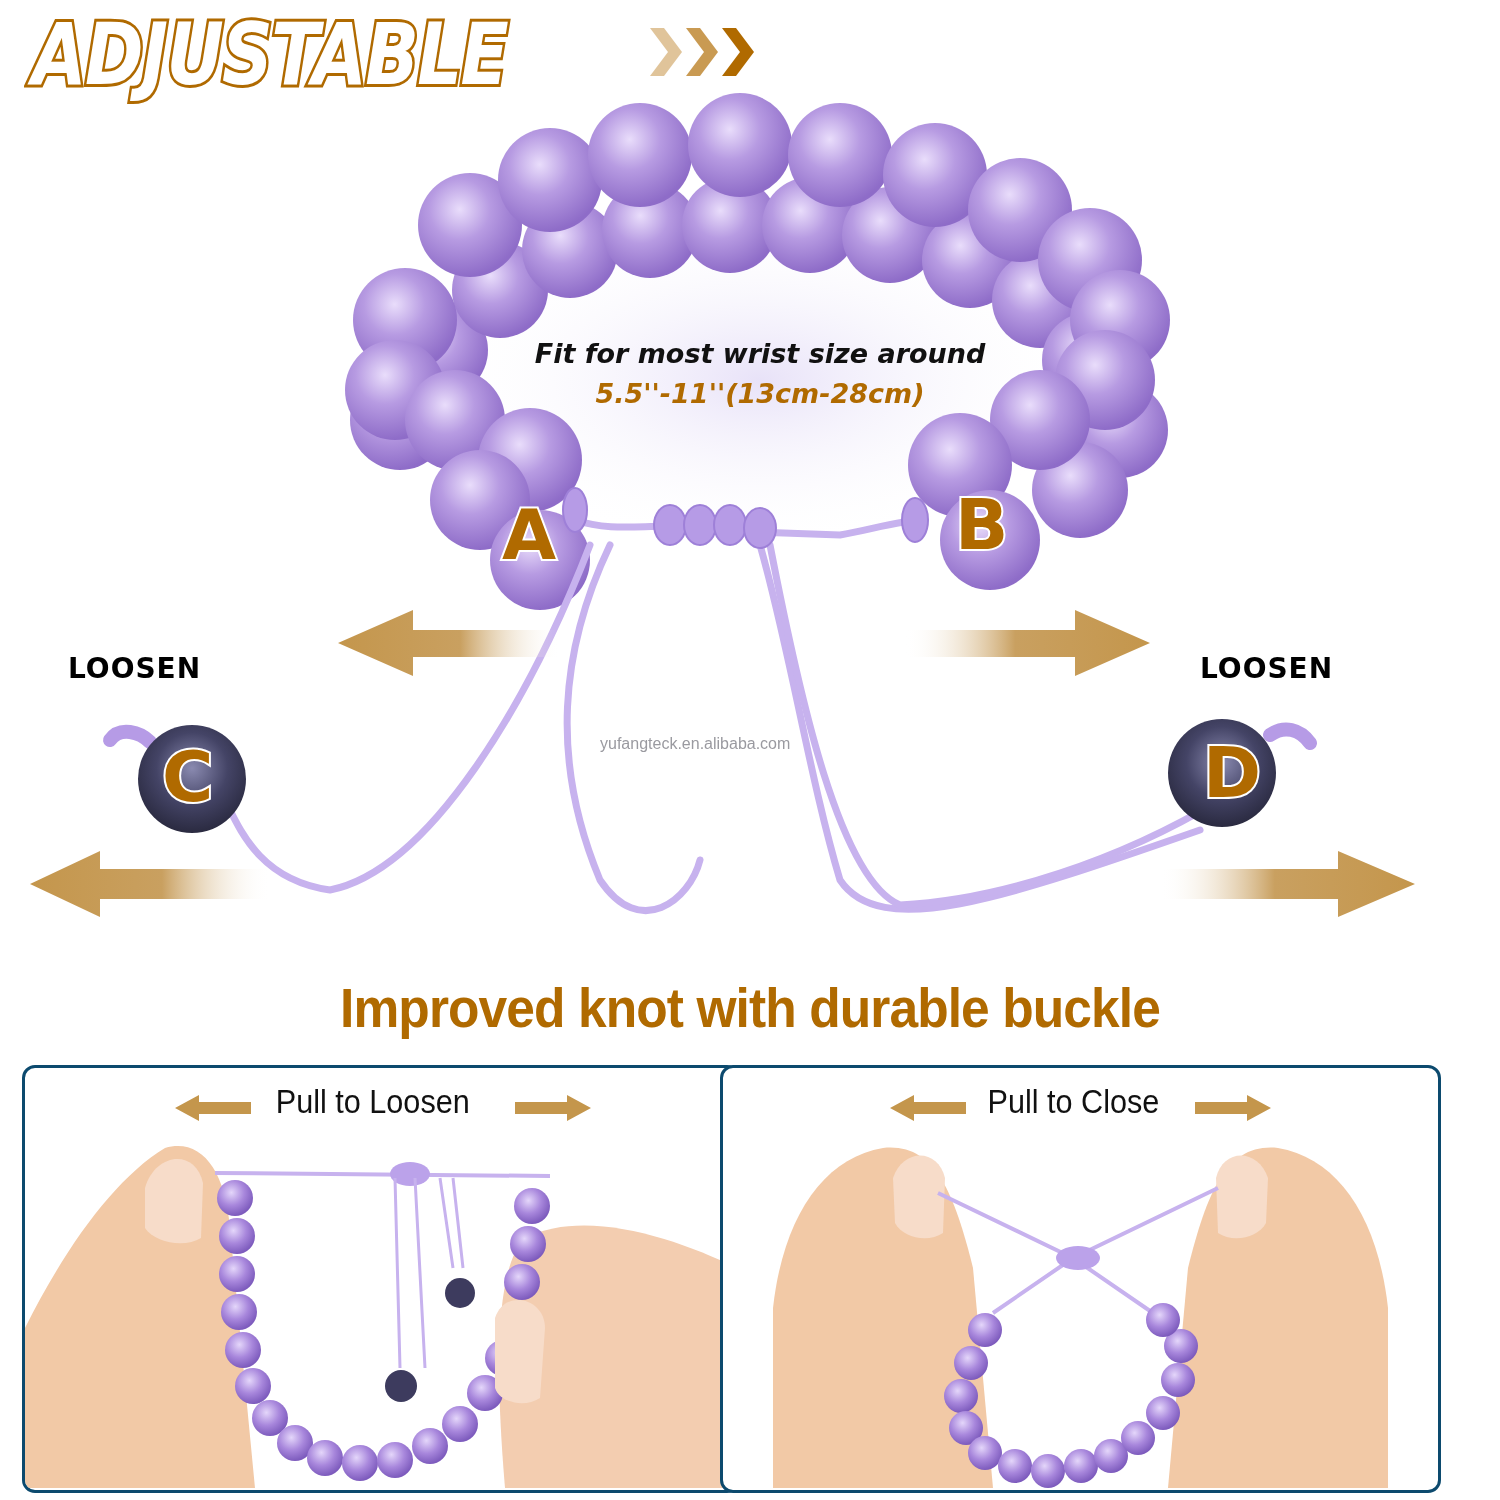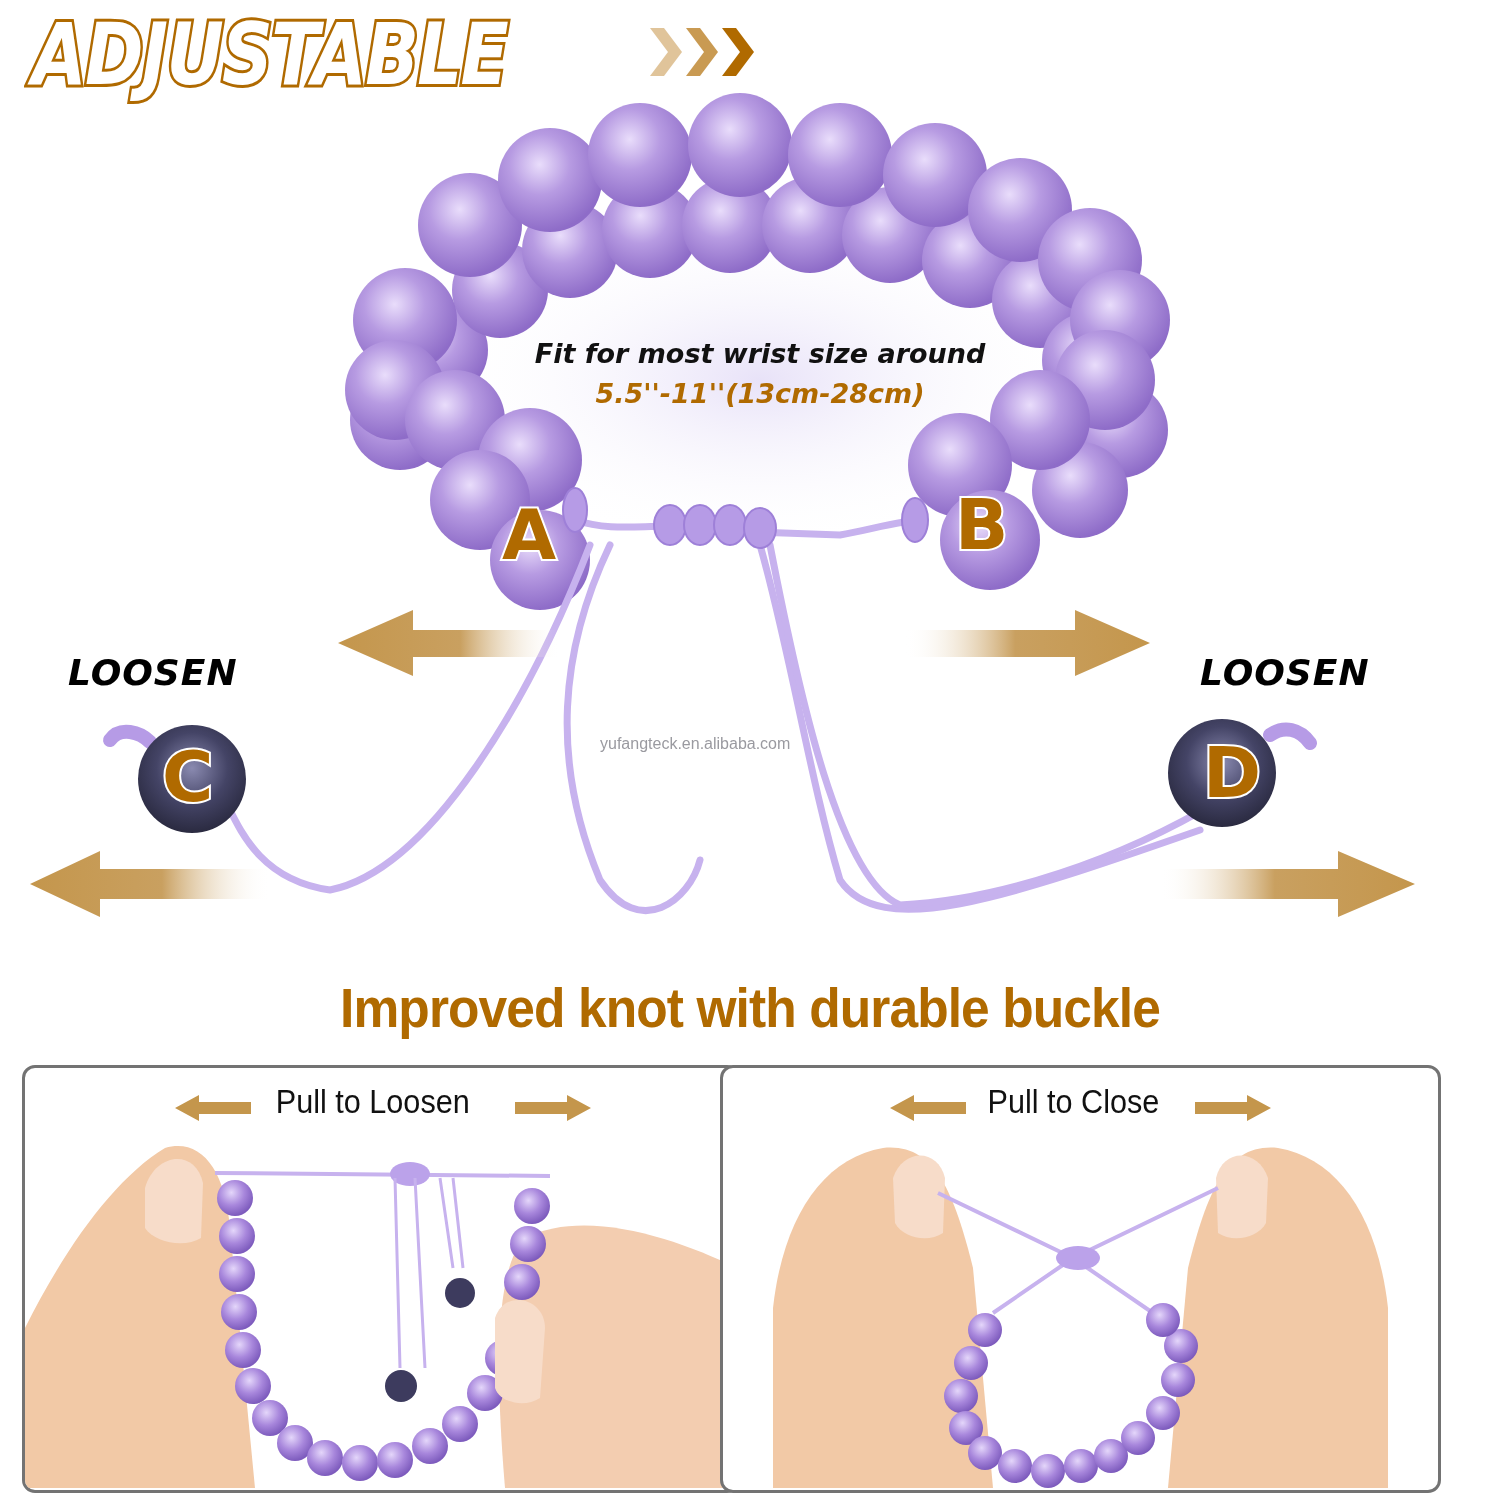--- a/index.html
+++ b/index.html
@@ -5,27 +5,27 @@
   html, body { margin:0; padding:0; background:#ffffff; }
   body { width:1500px; height:1500px; position:relative; overflow:hidden; font-family:"DejaVu Sans", sans-serif; }
   .abs { position:absolute; }
   .title {
     left:32px; top:4px; font-family:"DejaVu Sans", sans-serif; font-weight:900; font-style:italic;
     font-size:86px; letter-spacing:-2px; color:#ffffff; line-height:100px;
     -webkit-text-stroke:6px #b06a00; paint-order:stroke fill; transform:scaleX(0.82); transform-origin:left top;
   }
   .fit-line1 { left:0; width:1500px; top:338px; text-align:center; font-weight:700; font-style:italic; font-size:27px; color:#111; padding-left:10px;}
   .fit-line2 { left:0; width:1500px; top:378px; text-align:center; font-weight:700; font-style:italic; font-size:27px; color:#b06a00; padding-left:10px;}
-  .loosen { font-weight:700; font-style:italic; font-size:36px; color:#000; letter-spacing:1px; }
+  .loosen { font-weight:700; font-size:28px; color:#000; letter-spacing:1px; }
   .letter {
     font-weight:900; font-size:70px; color:#b06a00; -webkit-text-stroke:4px #fff; paint-order:stroke fill; line-height:1;
   }
   .watermark { left:600px; top:735px; font-size:16px; color:#9a9aa0; font-family:"Liberation Sans", sans-serif; }
   .subtitle { left:0; width:1500px; top:975px; text-align:center; font-weight:700; font-size:56px; color:#b06a00; letter-spacing:-1px; font-family:"Liberation Sans", sans-serif; transform:scaleX(0.92); }
-  .panel { border:3px solid #737373; border-radius:13px; background:#fff; overflow:hidden; }
+  .panel { border:3px solid #0c4a6e; border-radius:13px; background:#fff; overflow:hidden; }
   .panel-label { font-size:34px; color:#111; font-family:"Liberation Sans", sans-serif; transform:scaleX(0.9); }
 </style>
 </head>
 <body>
 
 <div class="abs title">ADJUSTABLE</div>
 <svg class="abs" style="left:650px;top:28px" width="120" height="50">
   <polygon points="0,0 14,0 32,24 14,48 0,48 18,24" fill="#e0c49a"></polygon>
   <polygon points="36,0 50,0 68,24 50,48 36,48 54,24" fill="#c99a52"></polygon>
   <polygon points="72,0 86,0 104,24 86,48 72,48 90,24" fill="#b06a00"></polygon>

